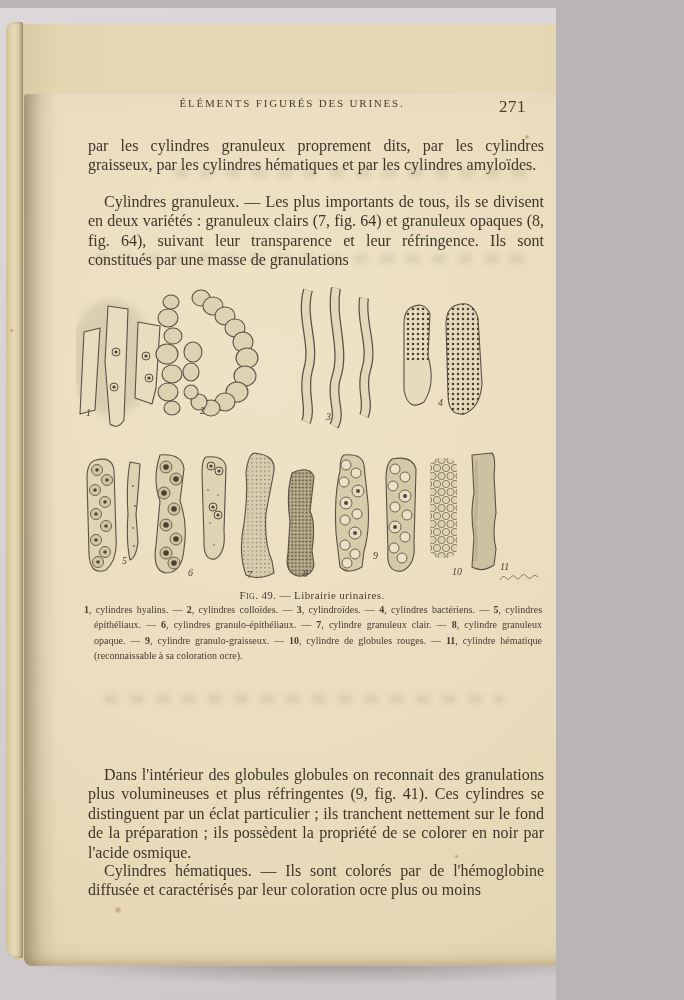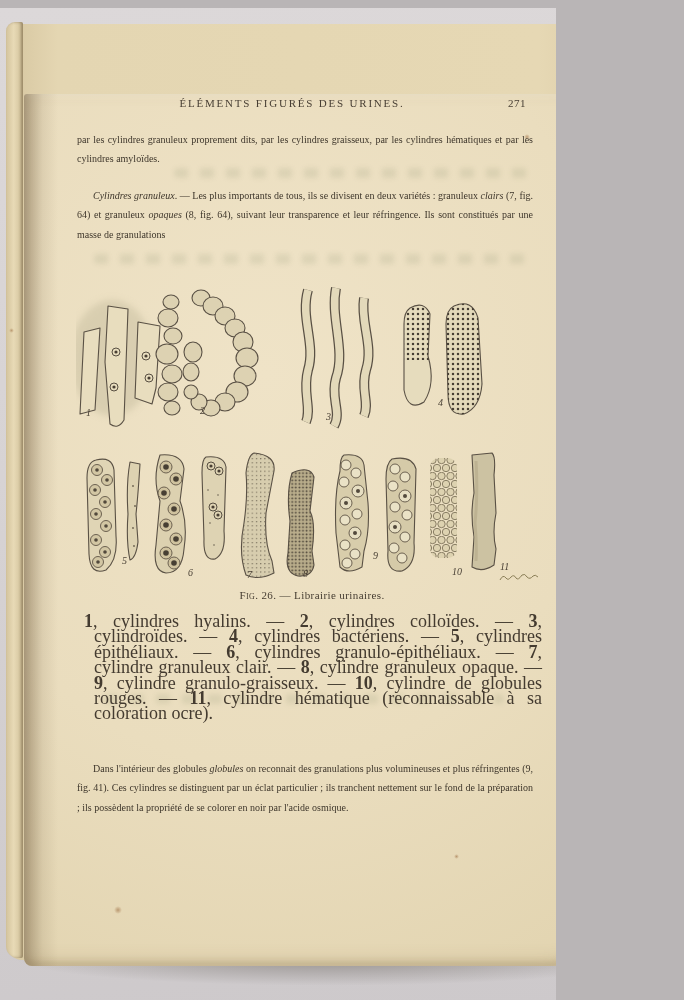--- a/index.html
+++ b/index.html
@@ -34,33 +34,33 @@
 
   
   #main-page{left:24px;top:86px;width:576px;height:872px;overflow:hidden;
     border-radius:3px 44px 50px 8px;
     background:radial-gradient(120% 90% at 42% 32%,#efe3c7 0%,#eaddbe 50%,#e2d4b0 88%,#dbcca6 100%);
     box-shadow:inset 0 2px 6px rgba(255,250,235,.4),inset -3px -5px 16px rgba(150,125,85,.3),inset 0 -3px 6px rgba(140,115,75,.3);}
   #gutter-shade{left:0;top:0;width:34px;height:872px;
     background:linear-gradient(90deg,rgba(115,95,65,.5),rgba(115,95,65,.12) 55%,rgba(115,95,65,0));}
 
   
-  .txt{color:#3e362b;font-size:10px;line-height:19.4px;text-align:justify;width:456px;left:53px;}
+  .txt{color:#3e362b;font-size:16px;line-height:19.4px;text-align:justify;width:456px;left:64px;}
   .indent{text-indent:16px;}
-  .it{font-style:italic;}
+  .it{}
   .bd{font-weight:bold;}
   #running-head{left:60px;top:3px;width:456px;font-size:11px;letter-spacing:1.8px;color:#473e33;}
   #rh-title{display:block;text-align:center;padding-right:40px;}
-  #rh-num{position:absolute;right:14px;top:0;letter-spacing:.5px;font-size:11px;}
+  #rh-num{position:absolute;right:14px;top:0;letter-spacing:.5px;font-size:17px;}
   #p1{top:26px;} #p2{top:82px;} #p3{top:616px;} #p4{top:655px;} #p5{top:751px;}
   #figure-svg{left:52px;top:190px;}
   #fig-caption{left:60px;top:495px;width:456px;text-align:center;font-size:11px;
     letter-spacing:.4px;color:#453c31;}
   .smallcaps{font-variant:small-caps;}
-  #fig-legend{left:60px;top:520px;width:458px;font-size:18px;line-height:15.4px;
+  #fig-legend{left:60px;top:508px;width:458px;font-size:10px;line-height:15.4px;
     color:#443b30;text-align:justify;padding-left:10px;text-indent:-10px;box-sizing:border-box;}
   #watermark{left:159px;top:531px;font-family:"Liberation Sans","DejaVu Sans",sans-serif;
     font-weight:700;font-size:48px;letter-spacing:-.5px;white-space:nowrap;z-index:30;}
 
   
   .ghost{height:10px;border-radius:4px;
     background:repeating-linear-gradient(90deg,rgba(130,138,104,.38) 0 14px,rgba(130,138,104,0) 14px 26px);
     filter:blur(2.5px);opacity:.4;}
   .fox{border-radius:50%;background:radial-gradient(circle,rgba(150,100,55,.55),rgba(150,100,55,0) 70%);}
 
@@ -306,21 +306,22 @@
       <g transform="translate(388,169)">
         <path class="ln" d="M8,2 L28,0 Q32,4 30,22 L32,60 Q28,80 32,96 L30,112 Q18,120 8,114 L10,84 Q6,60 10,40 Z" fill="#ccc2a2"></path>
         <path d="M12,8 Q14,40 11,70 Q13,92 12,108" stroke="#bdb292" stroke-width="3" fill="none"></path>
       </g>
       <text class="fig-num" x="424" y="286">11</text>
 
       <path class="sig" d="M424,296 q3,-6 6,-2 q2,3 5,-1 q3,-3 5,1 q2,3 6,-3 q3,-2 5,2 q3,3 6,-1 q2,-2 5,1"></path>
     </svg>
 
     <div class="abs" id="fig-caption">
-      <span class="smallcaps">Fig. 26.</span><span> — Librairie urinaires.</span>
+      <span class="smallcaps">Fig. 49.</span><span> — Librairie urinaires.</span>
     </div>
 
     <div class="abs" id="fig-legend"><span class="bd">1</span><span>, cylindres hyalins. — </span><span class="bd">2</span><span>, cylindres colloïdes. — </span><span class="bd">3</span><span>, cylindroïdes. — </span><span class="bd">4</span><span>, cylindres bactériens. — </span><span class="bd">5</span><span>, cylindres épithéliaux. — </span><span class="bd">6</span><span>, cylindres granulo-épithéliaux. — </span><span class="bd">7</span><span>, cylindre granuleux clair. — </span><span class="bd">8</span><span>, cylindre granuleux opaque. — </span><span class="bd">9</span><span>, cylindre granulo-graisseux. — </span><span class="bd">10</span><span>, cylindre de globules rouges. — </span><span class="bd">11</span><span>, cylindre hématique (reconnaissable à sa coloration ocre).</span></div>
 
 
     <p class="abs txt indent" id="p4"><span>Dans l'intérieur des globules </span><span class="it">globules</span><span> on reconnait des granulations plus volumineuses et plus réfringentes (9, fig. 41). Ces cylindres se distinguent par un éclat particulier ; ils tranchent nettement sur le fond de la préparation ; ils possèdent la propriété de se colorer en noir par l'acide osmique.</span></p>
+    <p class="abs txt indent" id="p5"><span class="it">Cylindres hématiques</span><span>. — Ils sont colorés par de l'hémoglobine diffusée et caractérisés par leur coloration ocre plus ou moins</span></p>
   </div>
 </div>
 
 </body></html>

